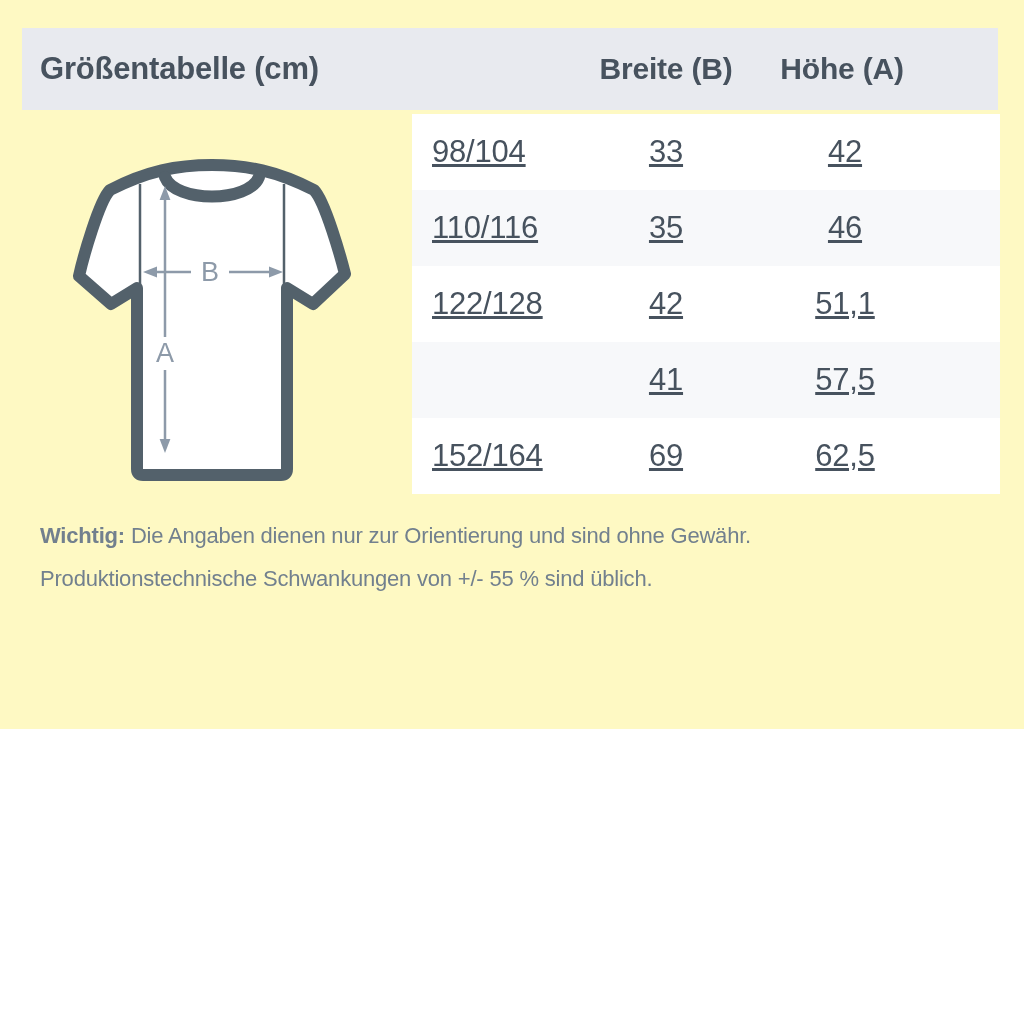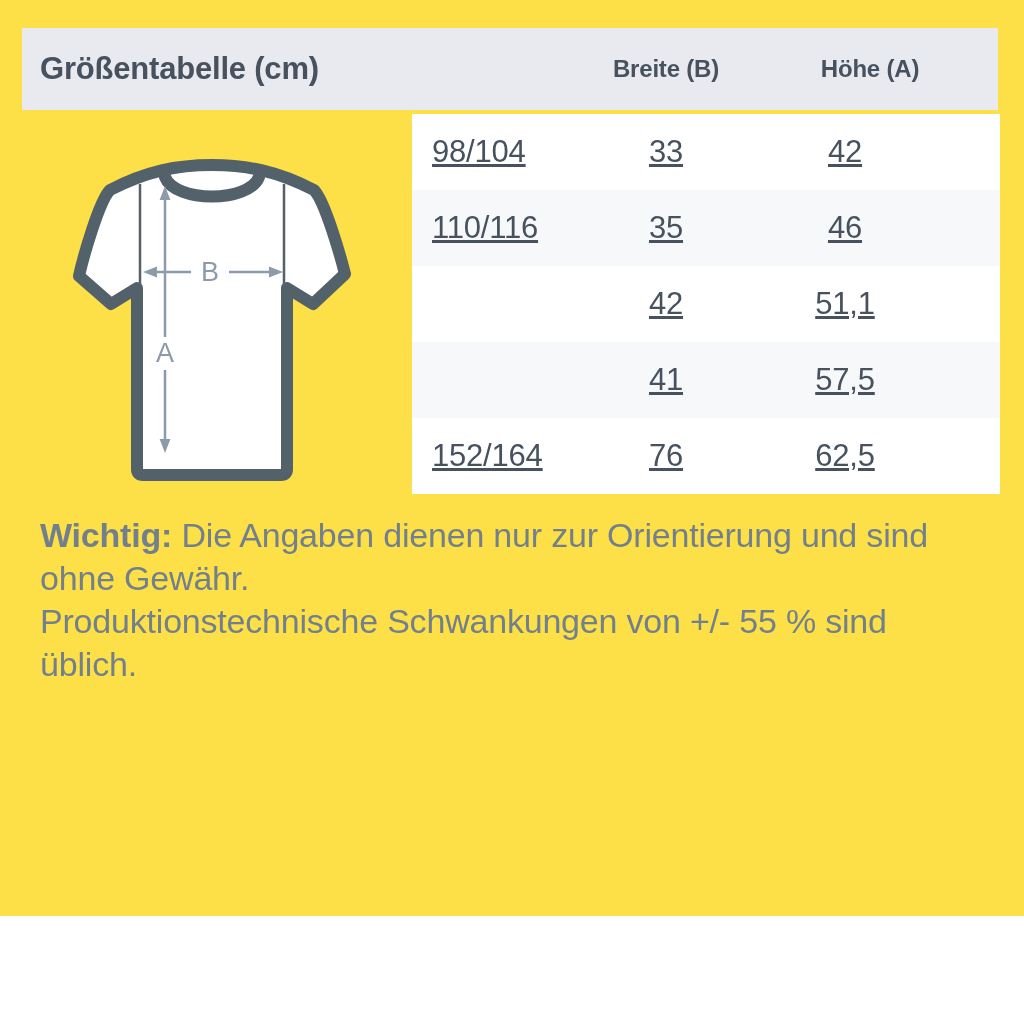--- a/index.html
+++ b/index.html
@@ -1,35 +1,35 @@
 <!DOCTYPE html>
 <html><head>
 <meta charset="utf-8">
 <style>
   * { margin: 0; padding: 0; box-sizing: border-box; }
   html, body { width: 1024px; height: 1024px; background: #ffffff; font-family: "Liberation Sans", sans-serif; }
-  #canvas { position: relative; width: 1024px; height: 916px; background: #fde047; overflow: hidden; }
+  #canvas { position: relative; width: 1024px; height: 729px; background: #fef9c3; overflow: hidden; }
 
   
   .header-band {
     position: absolute; left: 22px; top: 28px; width: 976px; height: 82px;
     background: #e8eaef; color: #47525e;
   }
   .header-title {
     position: absolute; left: 18px; top: 0; height: 82px;
     display: flex; align-items: center;
     font-size: 31px; font-weight: bold; letter-spacing: -0.2px;
   }
   .header-col {
     position: absolute; top: 0; height: 82px; width: 180px;
     display: flex; align-items: center; justify-content: center;
-    font-size: 24px; font-weight: bold; letter-spacing: -0.2px;
+    font-size: 30px; font-weight: bold; letter-spacing: -0.2px;
   }
   .header-col.breite { left: 554px; }
-  .header-col.hoehe  { left: 758px; }
+  .header-col.hoehe  { left: 730px; }
 
   
   .tshirt-wrap { position: absolute; left: 62px; top: 156px; width: 300px; height: 332px; }
   .diagram-label { font-size: 27px; fill: #8d9aa9; font-family: "Liberation Sans", sans-serif; }
 
   
   .rows { position: absolute; left: 412px; top: 114px; width: 588px; }
   .row { position: relative; height: 76px; background: #ffffff; }
   .row:nth-child(even) { background: #f7f8fa; }
   .cell {
@@ -37,21 +37,21 @@
     display: flex; align-items: center;
     font-size: 31px; color: #47525e; letter-spacing: -0.2px; text-decoration: underline;
   }
   .cell.size   { left: 20px;  width: 160px; justify-content: flex-start; }
   .cell.breite { left: 164px; width: 180px; justify-content: center; }
   .cell.hoehe  { left: 343px; width: 180px; justify-content: center; }
 
   
   .footer-note {
     position: absolute; left: 40px; top: 514px; width: 940px;
-    font-size: 34px; line-height: 43px; color: #72808e; letter-spacing: -0.2px;
+    font-size: 22px; line-height: 43px; color: #72808e; letter-spacing: -0.2px;
   }
   .footer-note .imp { font-weight: bold; }
 </style>
 </head>
 <body>
 
 <div id="canvas">
 
   <div class="header-band">
     <div class="header-title">Größentabelle (cm)</div>
@@ -99,30 +99,31 @@
       <span class="cell size">98/104</span>
       <span class="cell breite">33</span>
       <span class="cell hoehe">42</span>
     </div>
     <div class="row">
       <span class="cell size">110/116</span>
       <span class="cell breite">35</span>
       <span class="cell hoehe">46</span>
     </div>
     <div class="row">
+      <span class="cell size">122/128</span>
       <span class="cell breite">42</span>
       <span class="cell hoehe">51,1</span>
     </div>
     <div class="row">
       <span class="cell breite">41</span>
       <span class="cell hoehe">57,5</span>
     </div>
     <div class="row">
       <span class="cell size">152/164</span>
-      <span class="cell breite">76</span>
+      <span class="cell breite">69</span>
       <span class="cell hoehe">62,5</span>
     </div>
   </div>
 
   <div class="footer-note">
     <div><span class="imp">Wichtig:</span><span> Die Angaben dienen nur zur Orientierung und sind ohne Gewähr.</span></div>
     <div>Produktionstechnische Schwankungen von +/- 55 % sind üblich.</div>
   </div>
 
 </div>

